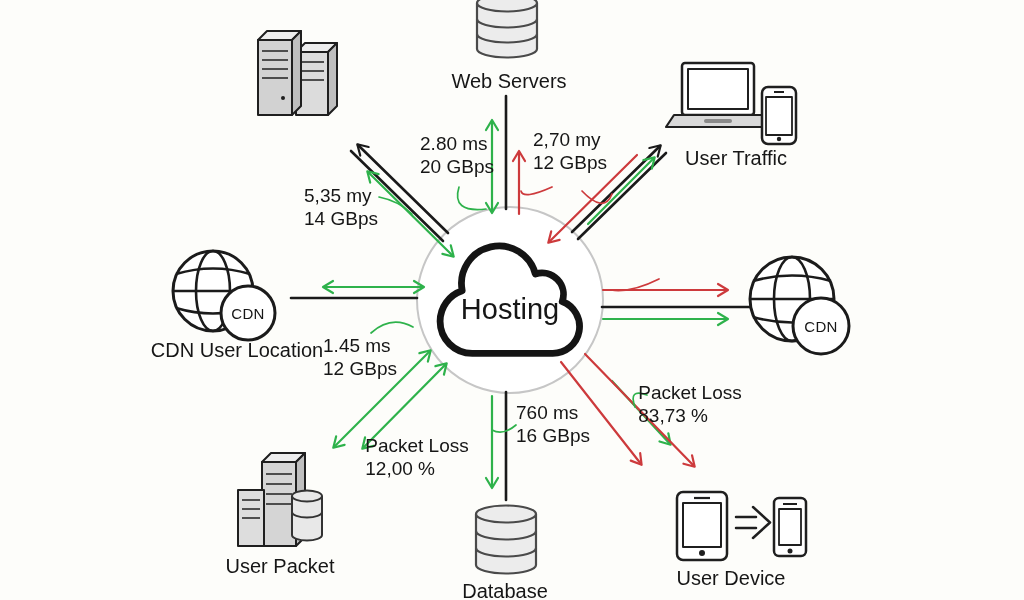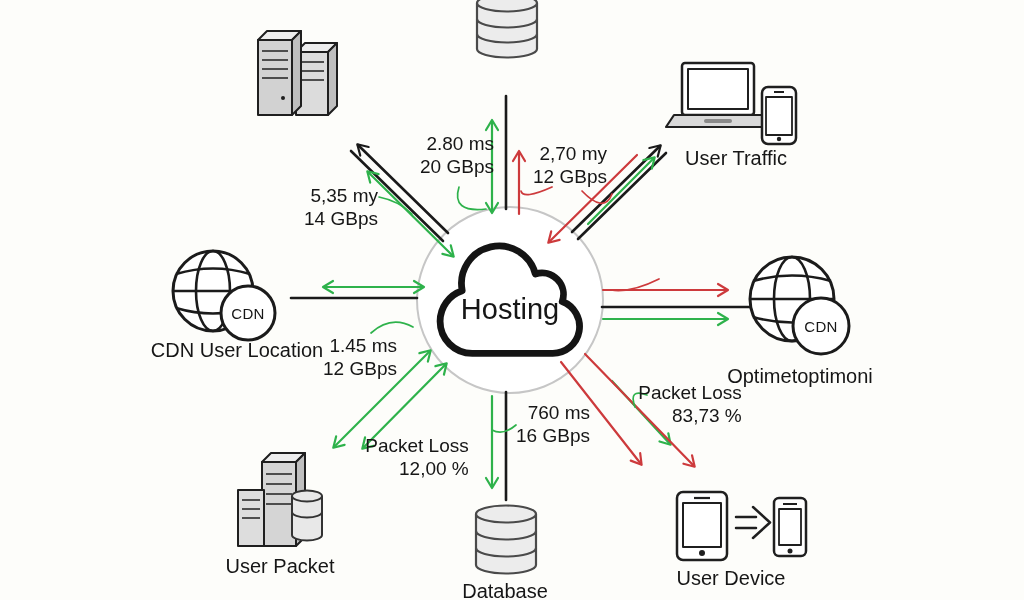--- a/index.html
+++ b/index.html
@@ -20,21 +20,21 @@
   .mk-r{stroke:var(--red,#cd3a3c);}
   .mk-b{stroke:var(--line-black,#1a1a1a);}
   .ic{stroke:#1f1f1f;stroke-linejoin:round;}
   .db{fill:#ececec;stroke:#4a4a4a;stroke-width:2.2;}
   .ring{fill:#ffffff;stroke:var(--circle-ring,#c6c6c6);stroke-width:2;}
   .cloud{fill:#ffffff;stroke:#141414;stroke-width:0.95;stroke-linejoin:round;stroke-linecap:round;}
   .globe{fill:#ffffff;stroke:#1b1b1b;stroke-width:3;}
   .globe-line{fill:none;stroke:#1b1b1b;stroke-width:2.6;}
   .cdn-text{font:500 15px "Liberation Sans",sans-serif;letter-spacing:.3px;fill:#161616;text-anchor:middle;}
   .nlabel{position:absolute;transform:translateX(-50%);font-size:20px;white-space:nowrap;}
-  .metric{position:absolute;transform:translateX(-50%);text-align:right;font-size:19px;line-height:1.22;white-space:nowrap;}
+  .metric{position:absolute;transform:translateX(-50%);text-align:left;font-size:19px;line-height:1.22;white-space:nowrap;}
   .center-label{position:absolute;transform:translate(-50%,-50%);font-size:29px;white-space:nowrap;}
 </style>
 </head>
 <body>
 
 <div class="stage">
 
   <svg width="1024" height="600" viewBox="0 0 1024 600">
     <defs>
       <marker id="mg" markerUnits="userSpaceOnUse" markerWidth="18" markerHeight="18" viewBox="0 0 18 18" refX="12" refY="9" orient="auto-start-reverse">
@@ -202,34 +202,34 @@
         <line x1="242" y1="518" x2="260" y2="518" stroke-width="1.5"></line>
       </g>
       <g>
         <path d="M292 496 V535 A15 5.5 0 0 0 322 535 V496" fill="#e8e8e8" stroke="#333333" stroke-width="2"></path>
         <ellipse cx="307" cy="496" rx="15" ry="5.5" fill="#e8e8e8" stroke="#333333" stroke-width="2"></ellipse>
         <path d="M292 512 A15 5.5 0 0 0 322 512" fill="none" stroke="#333333" stroke-width="2"></path>
       </g>
     </g>
   </svg>
 
+  <div class="nlabel" style="left:509px;top:70px">Web Servers</div>
   <div class="nlabel" style="left:736px;top:147px">User Traffic</div>
-  <div class="nlabel" style="left:800px;top:365px">Optimetoptimoni</div>
   <div class="nlabel" style="left:731px;top:567px">User Device</div>
   <div class="nlabel" style="left:505px;top:580px">Database</div>
   <div class="nlabel" style="left:280px;top:555px">User Packet</div>
   <div class="nlabel" style="left:237px;top:339px">CDN User Location</div>
 
   <div class="center-label" style="left:510px;top:309px">Hosting</div>
 
   <div class="metric" style="left:457px;top:132px">
     <div>2.80 ms</div>
     <div>20 GBps</div>
   </div>
-  <div class="metric" style="left:570px;top:142px">
+  <div class="metric" style="left:570px;top:128px">
     <div>2,70 my</div>
     <div>12 GBps</div>
   </div>
   <div class="metric" style="left:341px;top:184px">
     <div>5,35 my</div>
     <div>14 GBps</div>
   </div>
   <div class="metric" style="left:360px;top:334px">
     <div>1.45 ms</div>
     <div>12 GBps</div>

